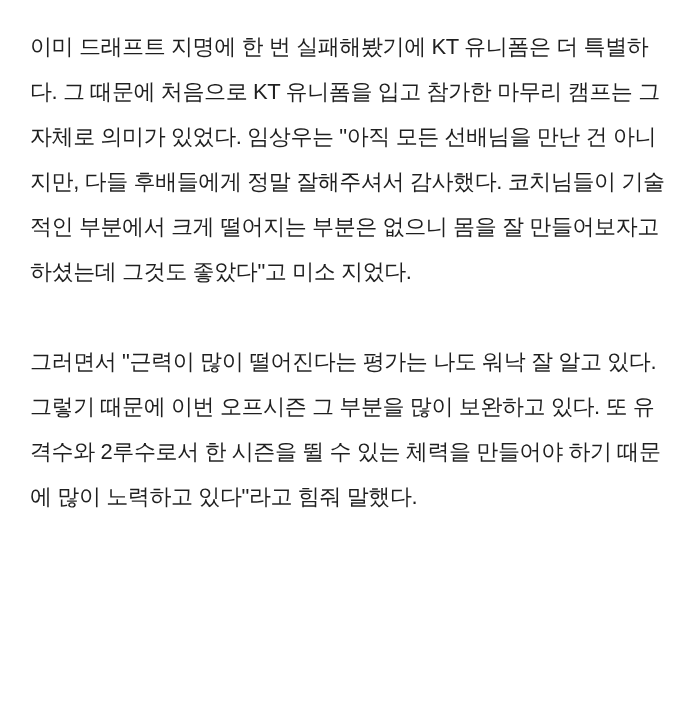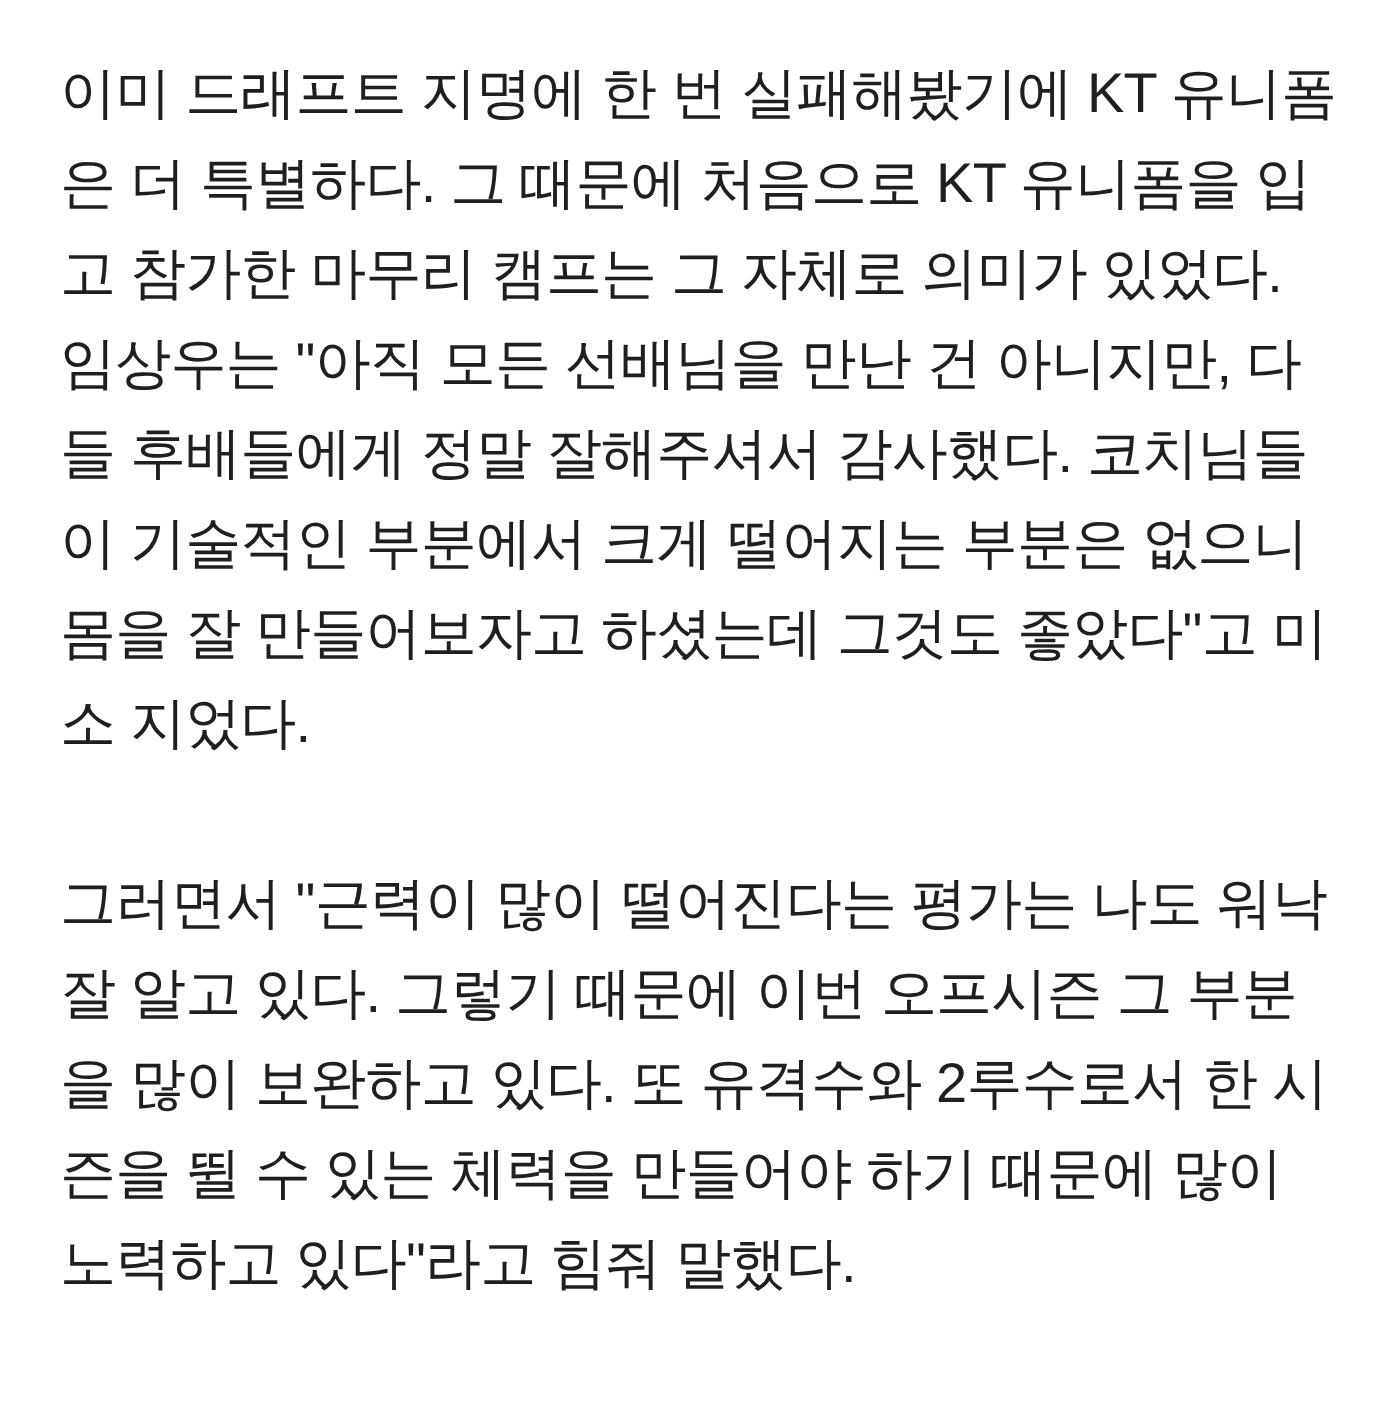--- a/index.html
+++ b/index.html
@@ -14,21 +14,21 @@
     color: #1a1a1a;
     overflow: hidden;
   }
   .article {
     box-sizing: border-box;
     width: 700px;
     height: 712px;
     padding: 24px 30px 0 30px;
   }
   .para {
-    font-size: 28px;
+    font-size: 22px;
     line-height: 45px;
     letter-spacing: -0.4px;
     color: #1f1f1f;
     margin: 0;
     text-align: left;
     word-break: break-all;
     white-space: pre-wrap;
   }
   .para + .para {
     margin-top: 45px;

